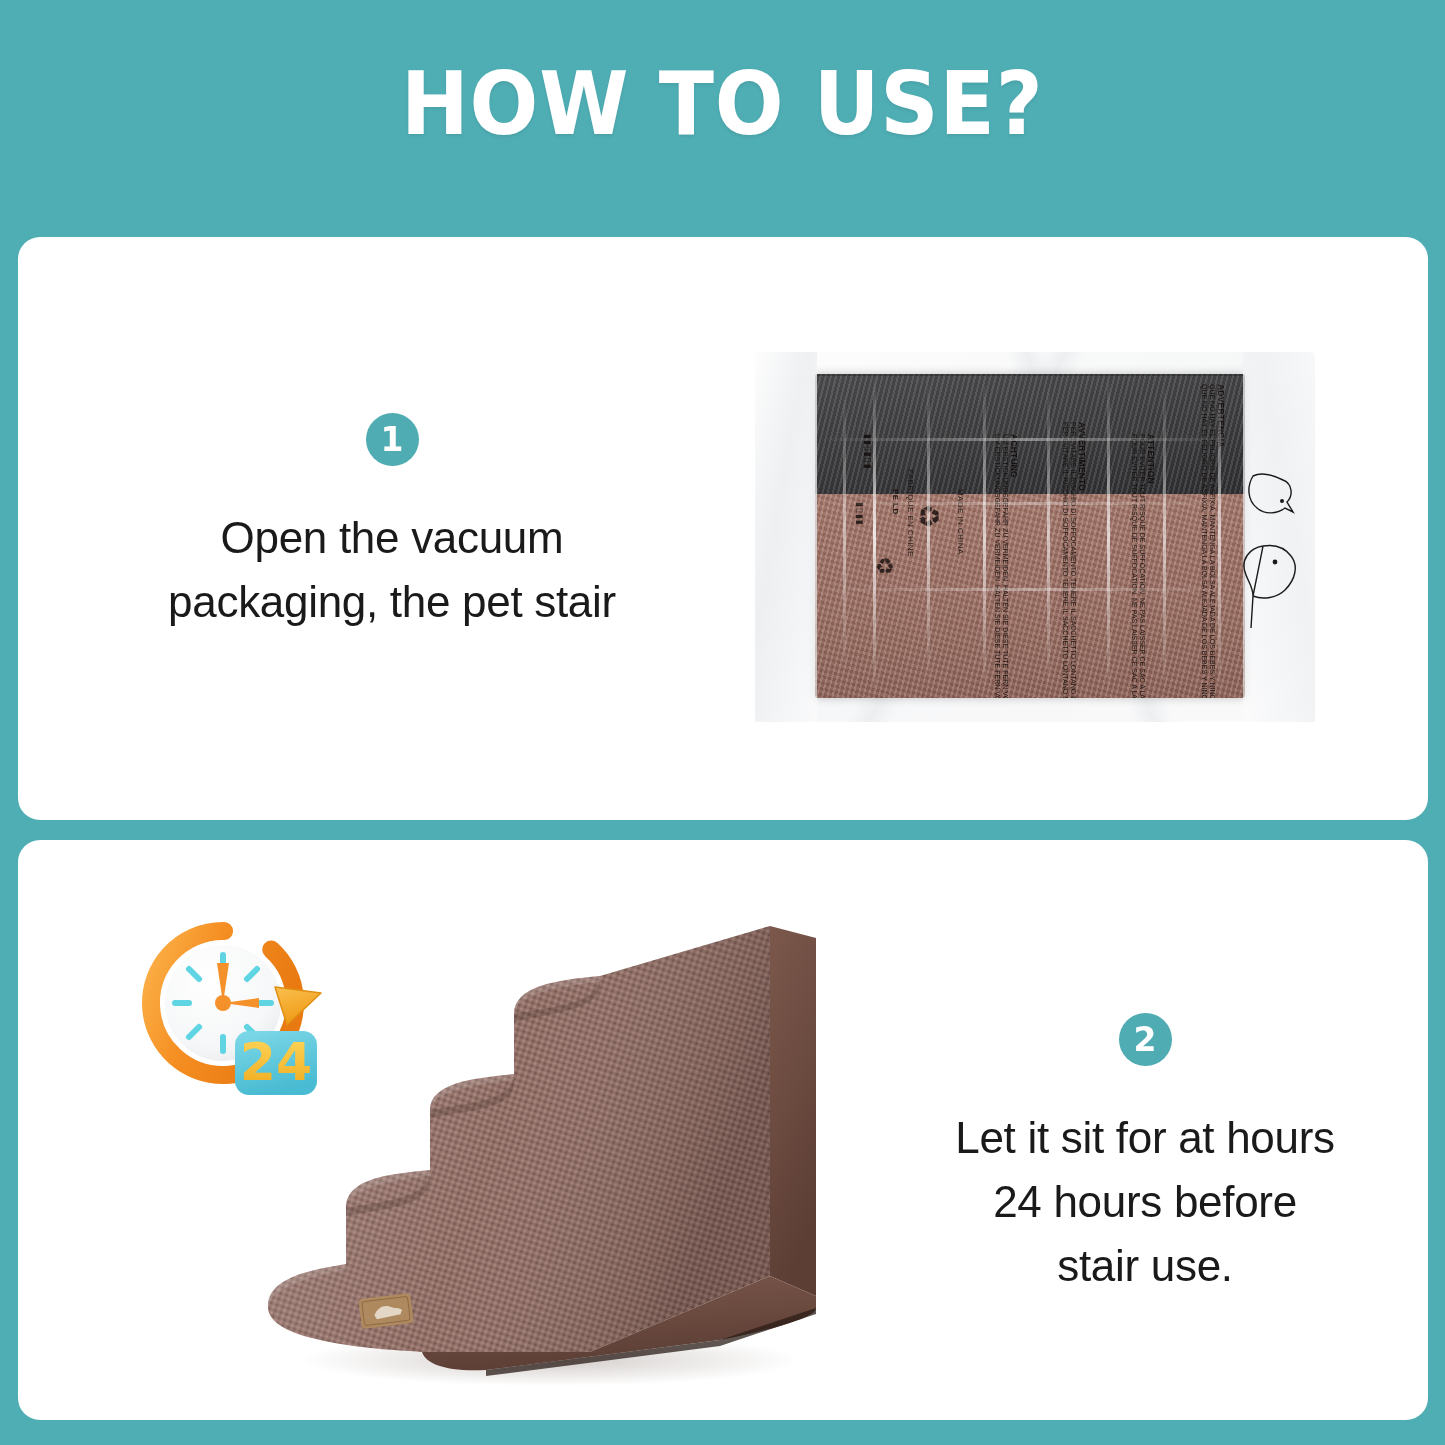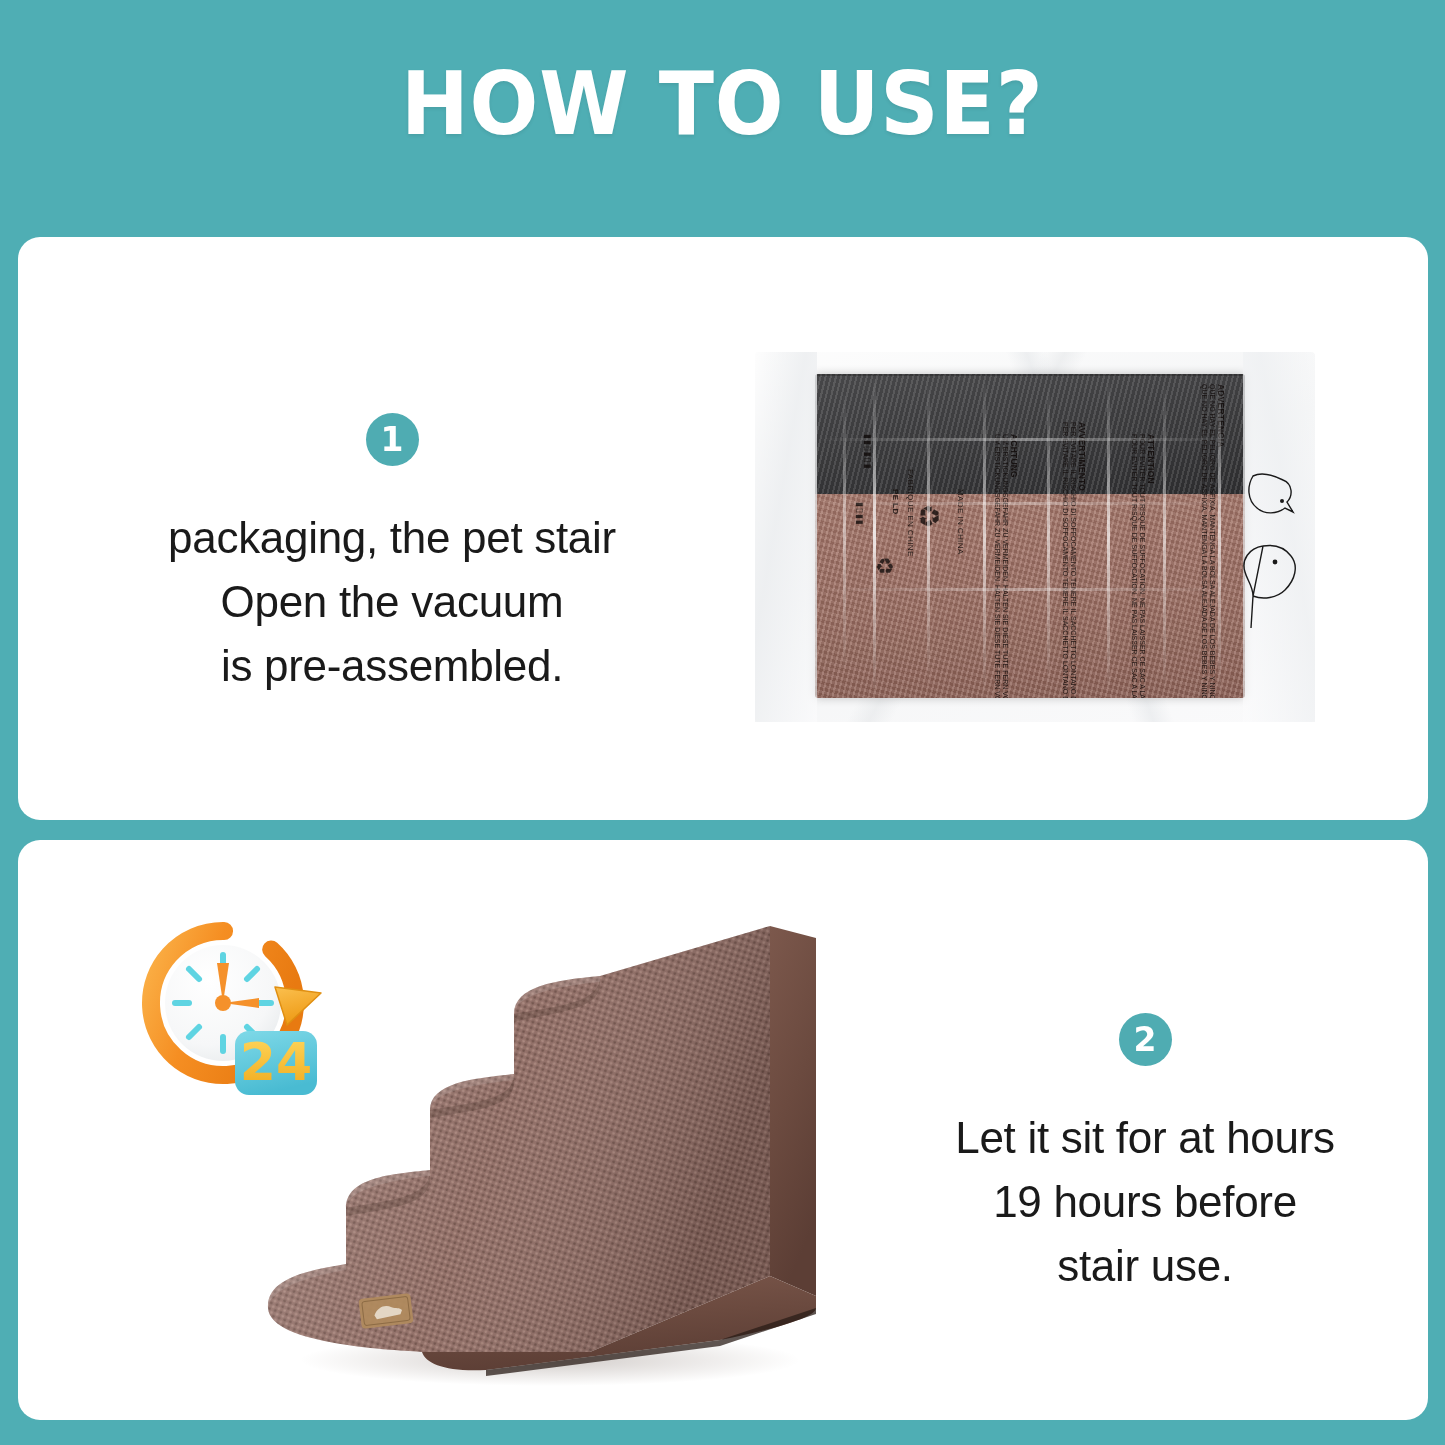--- a/index.html
+++ b/index.html
@@ -184,23 +184,22 @@
 
 <div class="header">
   <div class="header-title">HOW TO USE?</div>
 </div>
 
 <div class="card" id="card-1">
 
   <div class="step-text-block" id="step1-block" style="position:absolute; left:104px; top:176px; width:540px;">
     <div class="badge">1</div>
     <div class="step-caption">
+      <div>Open the vacuum</div>
       <div>packaging, the pet stair</div>
-      <div>Open the vacuum</div>
-      <div>is pre-assembled.</div>
     </div>
   </div>
 
   <div id="vacuum-photo" style="position:absolute; left:737px; top:115px;">
 
     <div class="bag"></div>
 
     <div class="product">
       <div class="product-dark"></div>
       <div class="product-light"></div>
@@ -401,17 +400,17 @@
         <rect x="113" y="421" width="46" height="24" rx="3" fill="none" stroke="#8C6B45" stroke-width="1" transform="rotate(-7 136 433)"></rect>
         <path d="M124 436 C128 428, 136 426, 142 430 C146 432, 150 431, 152 434 L150 438 L126 440 Z" fill="#E3D6C4" transform="rotate(-7 136 433)"></path>
       </g>
     </svg>
   </div>
 
   <div class="step-text-block" id="step2-block" style="position:absolute; left:867px; top:173px; width:520px;">
     <div class="badge">2</div>
     <div class="step-caption">
       <div>Let it sit for at hours</div>
-      <div>19 hours before</div>
+      <div>24 hours before</div>
       <div>stair use.</div>
     </div>
   </div>
 </div>
 
 </body></html>

